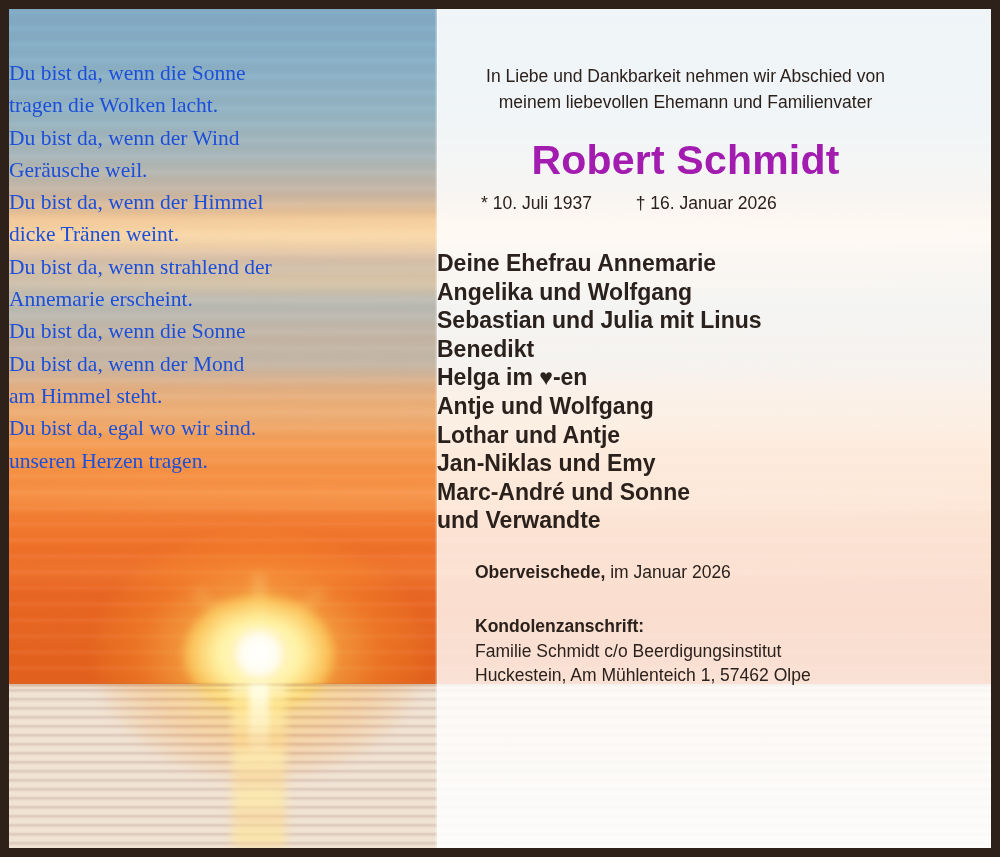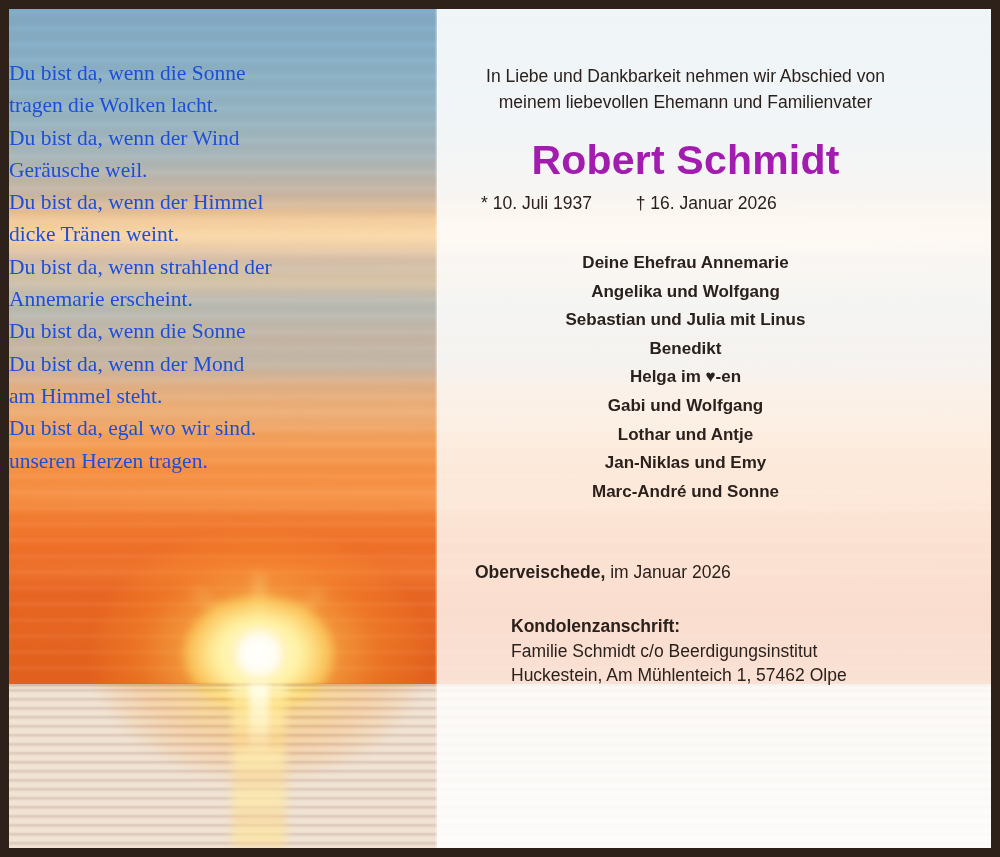--- a/index.html
+++ b/index.html
@@ -318,42 +318,40 @@
     font-size: 17.5px;
     margin-left: 44px;
   }
   .dates .gap { display: inline-block; width: 34px; }
 
   .mourners {
     position: absolute;
     left: 0;
     top: 230px;
     width: 100%;
-    text-align: center;
-    font-size: 17px;
+    font-size: 23px;
     font-weight: bold;
     line-height: 28.6px;
   }
   .mourners .m-line { white-space: pre; }
 
   .place-line {
     position: absolute;
     left: 38px;
     top: 543px;
     font-size: 17.5px;
   }
   .place-line b { font-weight: bold; }
 
   .condolence {
     position: absolute;
     left: 38px;
     top: 595px;
     font-size: 17.5px;
     line-height: 24.5px;
-    margin-left: 36px;
   }
   .condolence .head { font-weight: bold; display: block; }
   .condolence .addr { display: block; }
 
   .service {
     position: absolute;
     left: 38px;
     top: 701px;
     font-size: 17.5px;
     line-height: 26.5px;
@@ -442,24 +440,25 @@
         <span>†</span>
         <span>16. Januar 2026</span>
       </div>
 
       <div class="mourners">
         <div class="m-line">Deine Ehefrau Annemarie</div>
         <div class="m-line">Angelika und Wolfgang</div>
         <div class="m-line">Sebastian und Julia mit Linus</div>
         <div class="m-line">Benedikt</div>
         <div class="m-line">Helga im ♥-en</div>
-        <div class="m-line">Gabi und Wolfgang</div>
+        <div class="m-line">Antje und Wolfgang</div>
         <div class="m-line">Lothar und Antje</div>
         <div class="m-line">Jan-Niklas und Emy</div>
         <div class="m-line">Marc-André und Sonne</div>
+        <div class="m-line">und Verwandte</div>
       </div>
 
       <div class="place-line">
         <b>Oberveischede,</b><span> im Januar 2026</span>
       </div>
 
       <div class="condolence">
         <span class="head">Kondolenzanschrift:</span>
         <span class="addr">Familie Schmidt c/o Beerdigungsinstitut</span>
         <span class="addr">Huckestein, Am Mühlenteich 1, 57462 Olpe</span>

